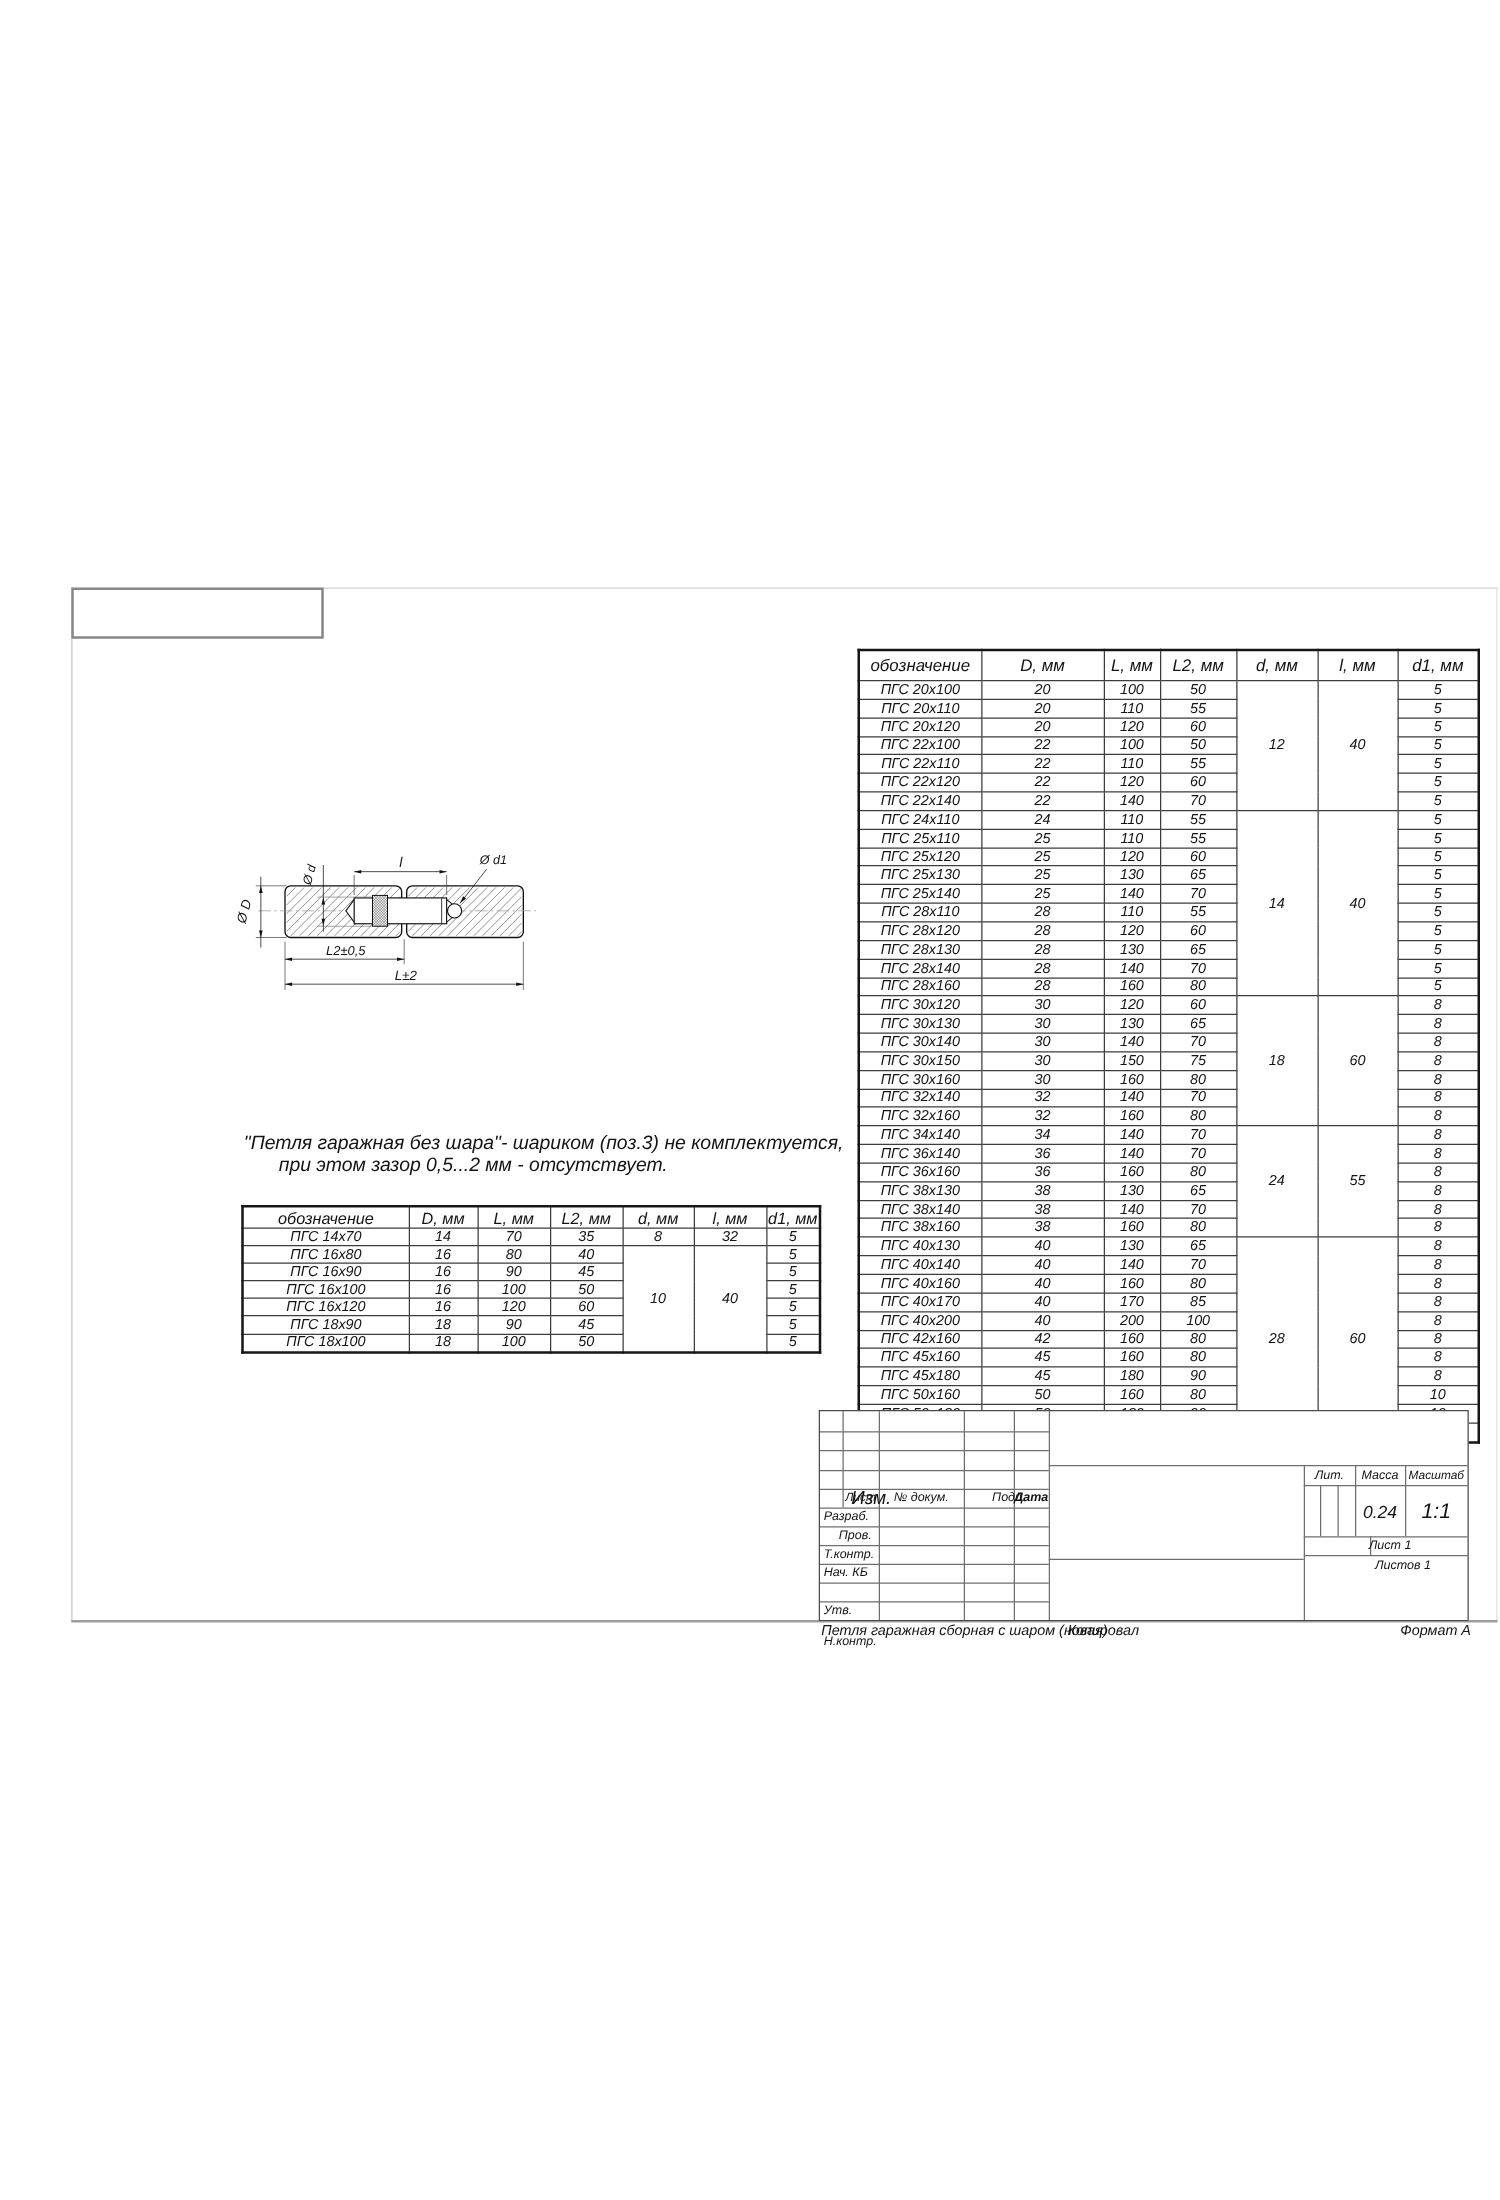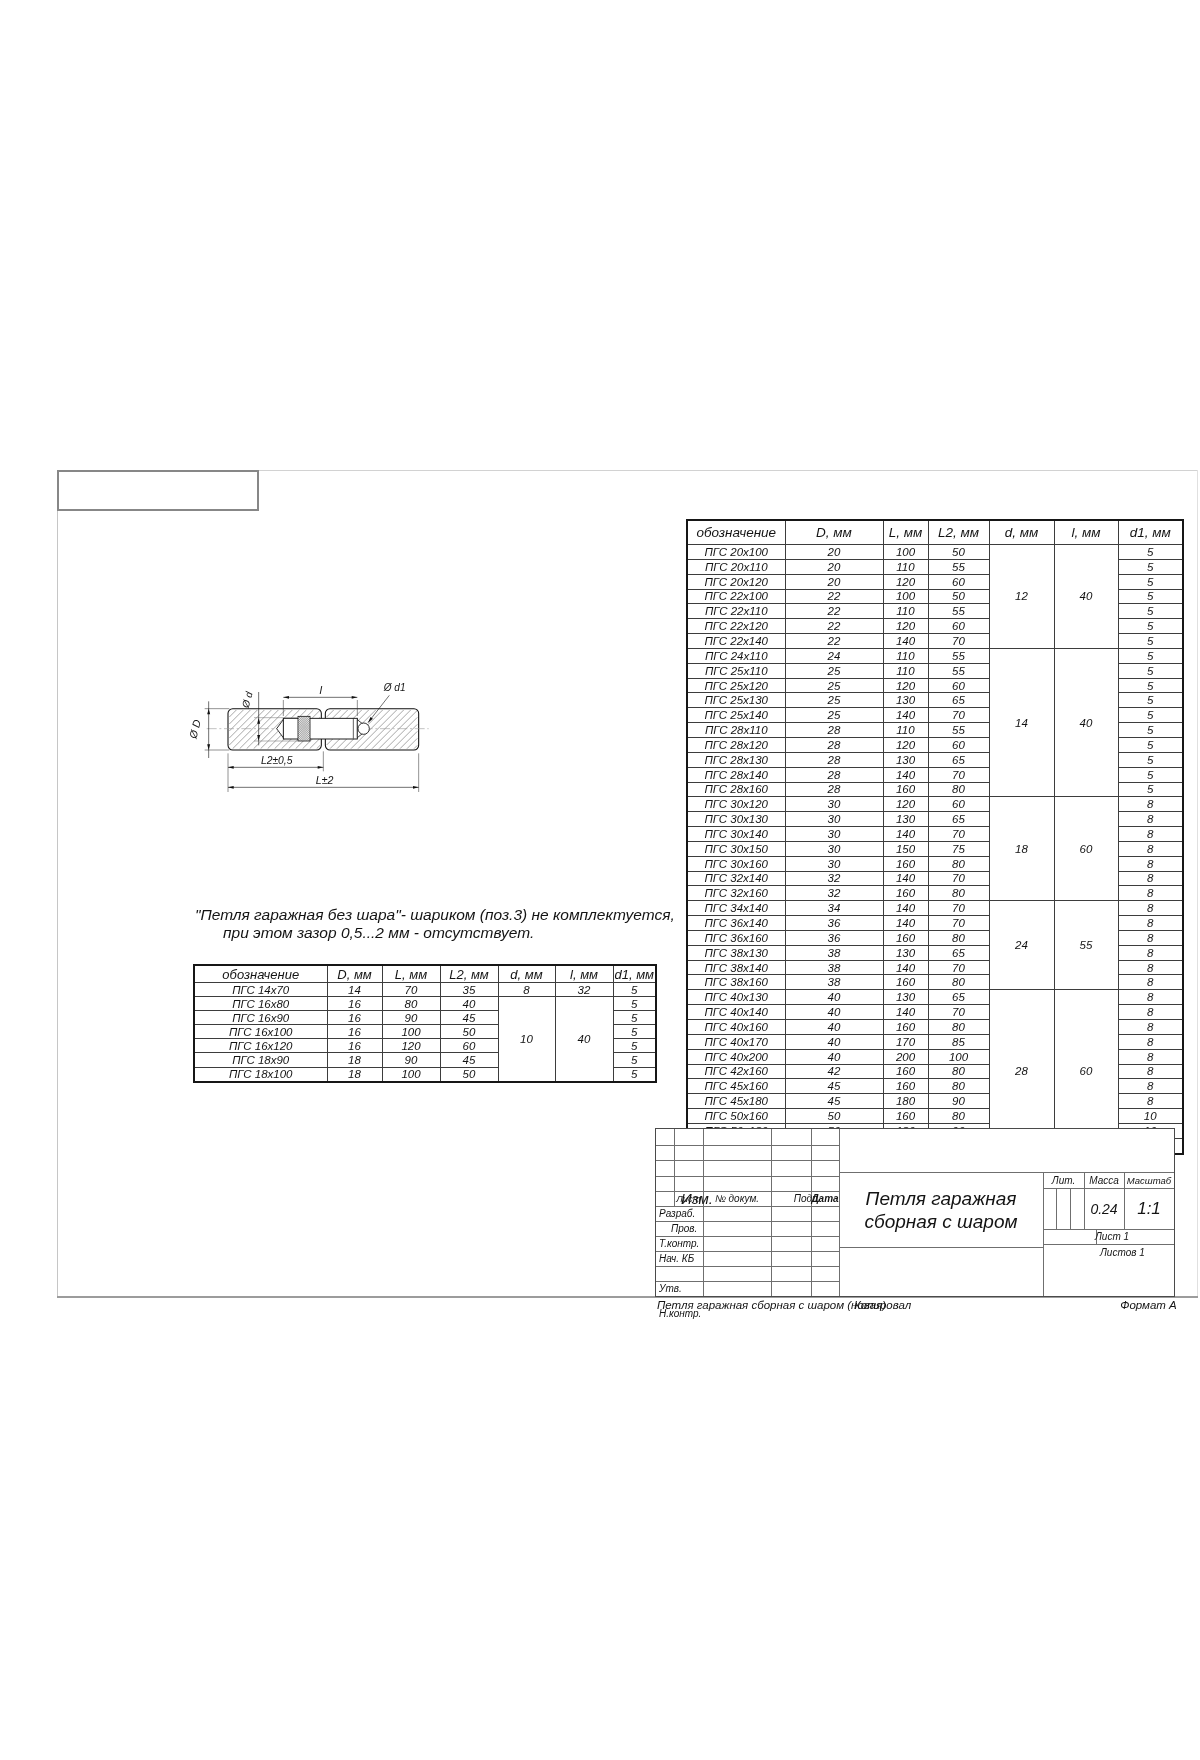--- a/index.html
+++ b/index.html
@@ -610,24 +610,20 @@
   <div class="tbc" style="left:115px;top:62px;width:40px;height:15px;font-size:10px;padding-left:16px;">Подп.</div>
   <div class="tbc" style="left:155px;top:62px;width:28px;height:15px;font-size:10px;font-weight:bold;">Дата</div>
 
   <div class="tbc left" style="left:3px;top:77px;width:44px;height:15px;font-size:10px;">Разраб.</div>
   <div class="tbc left" style="left:15px;top:92px;width:44px;height:15px;font-size:10px;text-align:center;">Пров.</div>
   <div class="tbc left" style="left:3px;top:107px;width:44px;height:15px;font-size:10px;">Т.контр.</div>
   <div class="tbc left" style="left:3px;top:122px;width:44px;height:15px;font-size:10px;">Нач. КБ</div>
   <div class="tbc left" style="left:3px;top:137px;width:44px;height:15px;font-size:10px;margin-top:40px;">Н.контр.</div>
   <div class="tbc left" style="left:3px;top:152px;width:44px;height:15px;font-size:10px;">Утв.</div>
 
-  <div class="tb-title">
-    <span>Петля гаражная</span>
-    <span>сборная с шаром</span>
-  </div>
 
   <div class="tbc" style="left:387px;top:43px;width:41px;height:16px;font-size:10px;">Лит.</div>
   <div class="tbc" style="left:428px;top:43px;width:40px;height:16px;font-size:10px;">Масса</div>
   <div class="tbc" style="left:468px;top:43px;width:50px;height:16px;font-size:9.5px;">Масштаб</div>
   <div class="tbc" style="left:428px;top:59px;width:40px;height:41px;font-size:14px;">0.24</div>
   <div class="tbc" style="left:468px;top:59px;width:50px;height:41px;font-size:17px;">1:1</div>
   <div class="tbc left" style="left:391px;top:100px;width:48px;height:15px;font-size:10px;margin-left:48px;">Лист 1</div>
   <div class="tbc left" style="left:444px;top:116px;width:72px;height:15px;font-size:10px;">Листов 1</div>
 </div>
 

